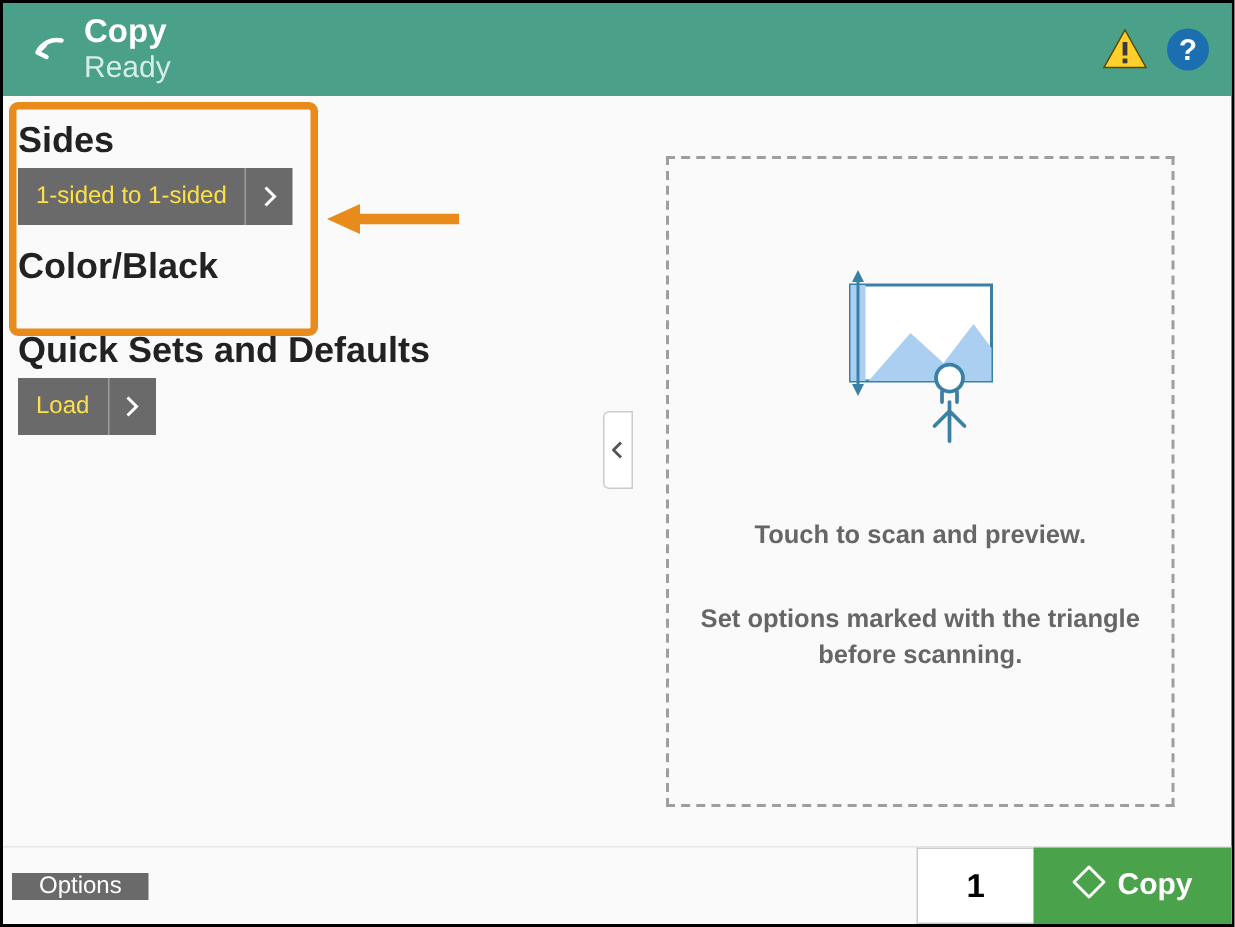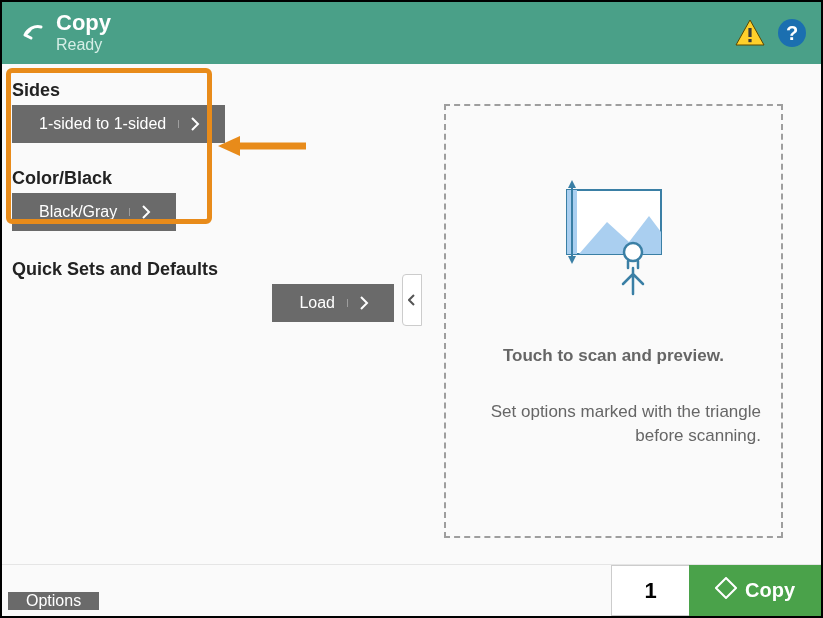--- a/index.html
+++ b/index.html
@@ -19,39 +19,39 @@
     height: 62px;
     background: #4aa088;
     display: flex;
     align-items: center;
     padding: 0 12px;
     color: #fff;
   }
   .back-icon { width: 36px; height: 36px; display:flex; align-items:center; justify-content:center; cursor:pointer; }
   .title-block { margin-left: 6px; }
   .title { font-size: 22px; font-weight: bold; line-height: 1; }
-  .status { font-size: 16px; color: #d5eee6; margin-top:2px; }
+  .status { font-size: 20px; color: #d5eee6; margin-top:2px; }
   .header-spacer { flex: 1; }
   .warn-icon, .help-icon { width: 34px; height: 34px; margin-left: 8px; cursor:pointer; display:flex; align-items:center; justify-content:center; }
 
   
   .main { position: absolute; top: 62px; left:0; right:0; bottom: 52px; }
   .left-pane { position:absolute; left:0; top:0; width: 402px; bottom:0; padding: 12px 10px; }
   .right-pane { position:absolute; right:0; top:0; width: 417px; bottom:0; }
 
-  .section-label { font-size: 18px; font-weight: bold; margin: 4px 0 4px 0; }
+  .section-label { font-size: 24px; font-weight: bold; margin: 4px 0 4px 0; }
   .select-btn {
     display: inline-flex; align-items:center;
-    background: #6a6a6a; color:#ffffff;
+    background: #6a6a6a; color:#fde047;
     height: 38px; border:none; cursor:pointer;
-    font-size: 16px; padding:15px;
+    font-size: 16px; padding:0;
   }
   .select-btn .val { padding: 0 12px; }
   .select-btn .chev { width: 32px; height: 100%; border-left: 1px solid rgba(255,255,255,0.35); display:flex; align-items:center; justify-content:center; }
-  .btn-row { display:flex; gap: 19px; justify-content: flex-end; }
+  .btn-row { display:flex; gap: 19px; }
 
   .highlight-box {
     position: absolute;
     left: 4px; top: 4px;
     width: 206px; height: 156px;
     border: 5px solid #e88b1a;
     border-radius: 6px;
     pointer-events: none;
   }
   .arrow {
@@ -64,36 +64,36 @@
   
   .preview-box {
     position:absolute;
     top: 40px; left: 40px; right: 38px; bottom: 26px;
     border: 2px dashed #9e9e9e;
     display:flex; flex-direction:column; align-items:center;
     padding: 30px 20px 20px;
     cursor:pointer;
   }
   .preview-illustration { margin-top: 40px; margin-bottom: 40px; }
-  .preview-text { font-size: 17px; font-weight:bold; color:#666; text-align:right; margin: 6px 0; }
-  .preview-text.sub { font-weight:normal; margin-top: 28px; line-height:1.4; }
+  .preview-text { font-size: 17px; font-weight:bold; color:#666; text-align:center; margin: 6px 0; }
+  .preview-text.sub { font-weight:bold; margin-top: 28px; line-height:1.4; }
 
   .collapse-tab {
     position:absolute; left: -2px; top: 210px;
     width: 20px; height: 52px;
     background:#fff; border:1px solid #ccc;
     border-radius: 4px 0 0 4px;
     display:flex; align-items:center; justify-content:center;
     cursor:pointer;
   }
 
   
   .footer {
     position:absolute; left:0; right:0; bottom:0; height: 52px;
-    display:flex; align-items:flex-end;
+    display:flex; align-items:center;
     background:#fafafa;
     border-top: 1px solid #e5e5e5;
   }
   .options-btn {
     margin: 6px 0 6px 6px;
     background:#6a6a6a; color:#fff; border:none;
     padding: 0 18px; font-size:16px; cursor:pointer;
   }
   .footer-spacer { flex:1; }
   .copies-input {
@@ -146,29 +146,21 @@
     <div class="section-label">Sides</div>
     <button class="select-btn">
       <span class="val">1-sided to 1-sided</span>
       <span class="chev">
         <svg width="10" height="14" viewBox="0 0 10 14">
             <path d="M2 1 L8 7 L2 13" stroke="#fff" stroke-width="2" fill="none"></path>
           </svg>
       </span>
     </button>
 
-    <div class="section-label" style="margin-top:25px">Color/Black</div>
-    <button class="select-btn">
-      <span class="val">Black/Gray</span>
-      <span class="chev">
-        <svg width="10" height="14" viewBox="0 0 10 14">
-            <path d="M2 1 L8 7 L2 13" stroke="#fff" stroke-width="2" fill="none"></path>
-          </svg>
-      </span>
-    </button>
+    <div class="section-label" style="margin-top:14px">Color/Black</div>
 
     <div class="section-label" style="margin-top:28px">Quick Sets and Defaults</div>
     <div class="btn-row">
       <button class="select-btn">
         <span class="val">Load</span>
         <span class="chev">
           <svg width="10" height="14" viewBox="0 0 10 14">
               <path d="M2 1 L8 7 L2 13" stroke="#fff" stroke-width="2" fill="none"></path>
             </svg>
         </span>

